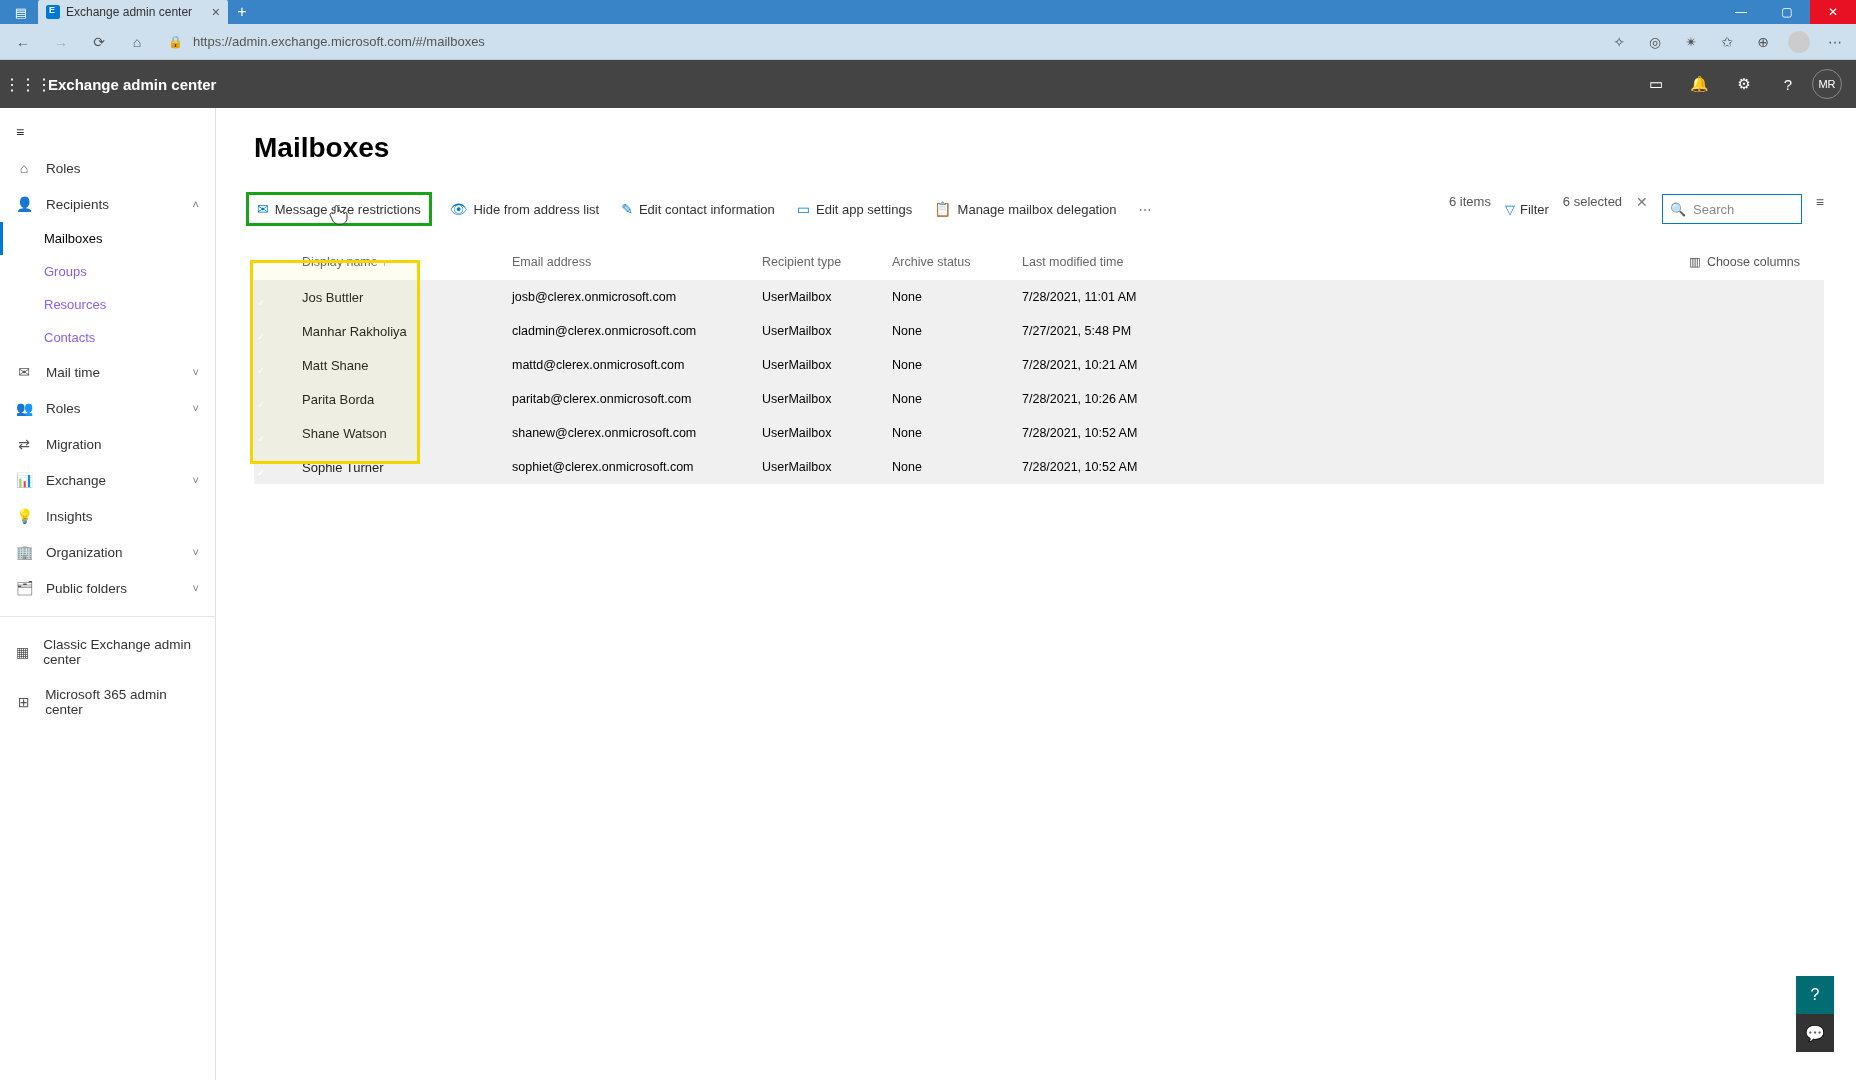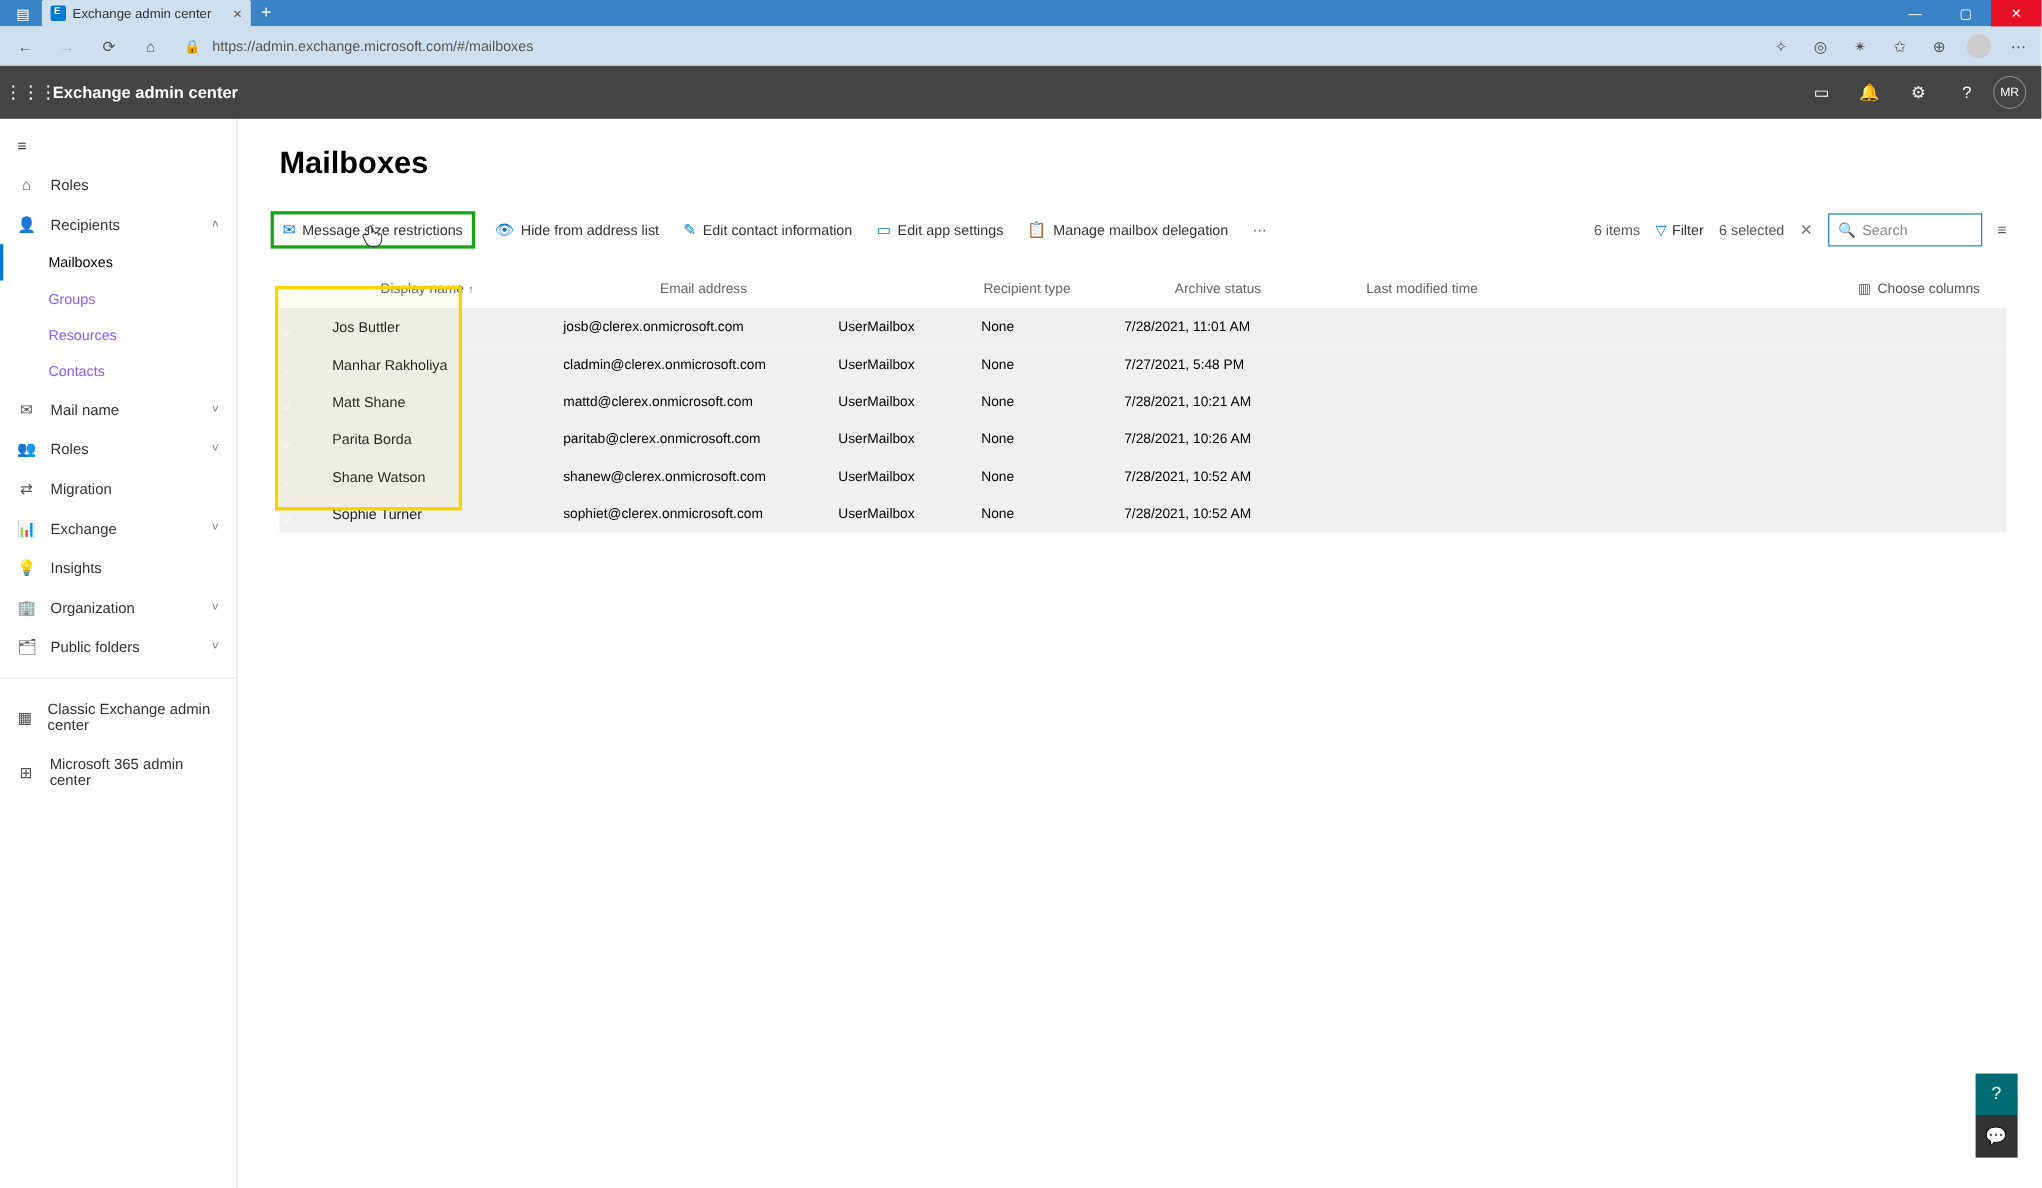--- a/index.html
+++ b/index.html
@@ -47,32 +47,32 @@
 .nav-divider { height:1px; background:#e6e6e6; margin:10px 0; }
 
 .main { flex:1; padding:24px 32px 0 38px; position:relative; }
 .page-title { font-size:28px; font-weight:700; margin-bottom:28px; }
 
 .toolbar { display:flex; align-items:center; gap:14px; font-size:13px; margin-bottom:18px; position:relative; }
 .tbtn { display:flex; align-items:center; gap:6px; color:#333; padding:6px 4px; cursor:pointer; }
 .tbtn .tic { color:#0078d4; font-size:14px; }
 .highlight-green { border:3px solid #19a319; padding:6px 8px; margin-left:-8px; }
 .dots { letter-spacing:2px; color:#555; padding:0 4px; }
-.tb-right { margin-left:auto; display:flex; align-items:center; gap:14px; }
+.tb-right { margin-left:auto; display:flex; gap:14px; }
 .count { color:#555; }
 .filter { display:flex; align-items:center; gap:5px; color:#333; }
 .filter .fic { color:#0078d4; }
 .sel-clear { color:#777; font-size:14px; cursor:pointer; }
 .search-box { border:1px solid #0078d4; width:140px; height:30px; display:flex; align-items:center; padding:0 8px; gap:6px; font-size:13px; color:#888; }
 .search-ic { color:#0078d4; }
 .viewopt { color:#555; font-size:14px; }
 
 .table { width:100%; }
 .thead, .trow { display:grid; grid-template-columns: 48px 210px 250px 130px 130px 250px 1fr; align-items:center; font-size:12.5px; }
-.thead { color:#666; padding:10px 0; border-bottom:1px solid transparent;gap:44px; }
+.thead { color:#666; padding:10px 0; border-bottom:1px solid transparent; }
 .thead .sort-arrow { font-size:10px; margin-left:4px; }
 .choose-cols { display:flex; align-items:center; gap:6px; justify-self:end; padding-right:24px; color:#555; }
 .trow { height:34px; background:#f0f0f0; }
 .trow:nth-child(even){ background:#f0f0f0; }
 .trow + .trow { margin-top:0; }
 .chk { width:16px; height:16px; border-radius:50%; background:#0078d4; justify-self:center; position:relative; }
 .chk::after { content:"✓"; color:#fff; font-size:10px; position:absolute; left:3px; top:0px; }
 .dname { font-weight:400; color:#222; font-size:13px; }
 .cell { color:#000000; font-size:12.5px; }
 .highlight-yellow { border:3px solid #f5d400; background:rgba(245,212,0,0.05); width:170px; position:absolute; pointer-events:none; }
@@ -151,21 +151,21 @@
       <span class="nav-ic">👤</span>
       <span>Recipients</span>
       <span class="chev">˄</span>
     </div>
     <div class="sub-item active">Mailboxes</div>
     <div class="sub-item">Groups</div>
     <div class="sub-item">Resources</div>
     <div class="sub-item">Contacts</div>
     <div class="nav-item">
       <span class="nav-ic">✉</span>
-      <span>Mail name</span>
+      <span>Mail time</span>
       <span class="chev">˅</span>
     </div>
     <div class="nav-item">
       <span class="nav-ic">👥</span>
       <span>Roles</span>
       <span class="chev">˅</span>
     </div>
     <div class="nav-item">
       <span class="nav-ic">⇄</span>
       <span>Migration</span>

